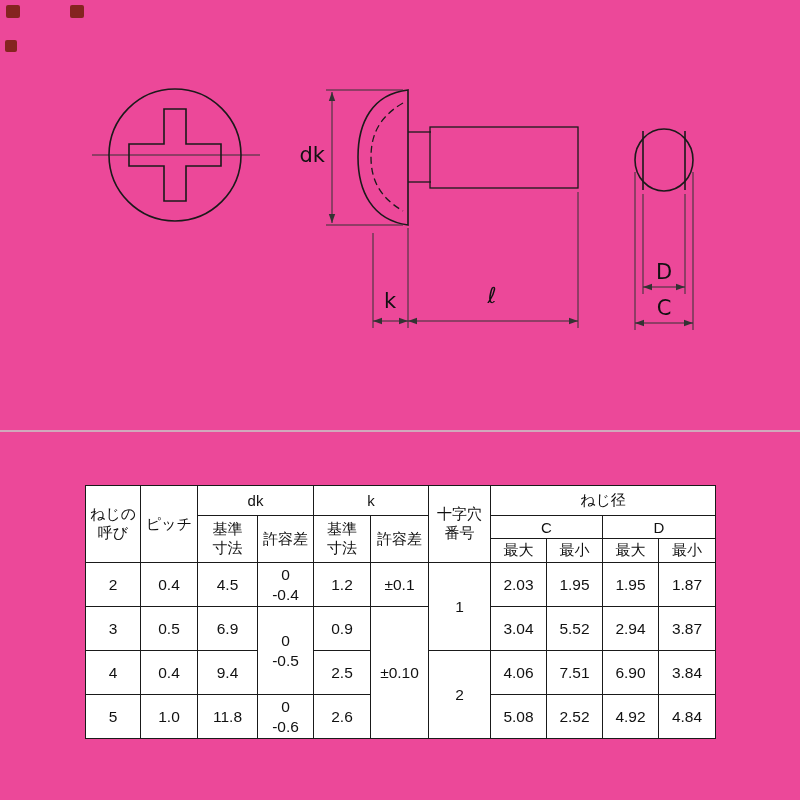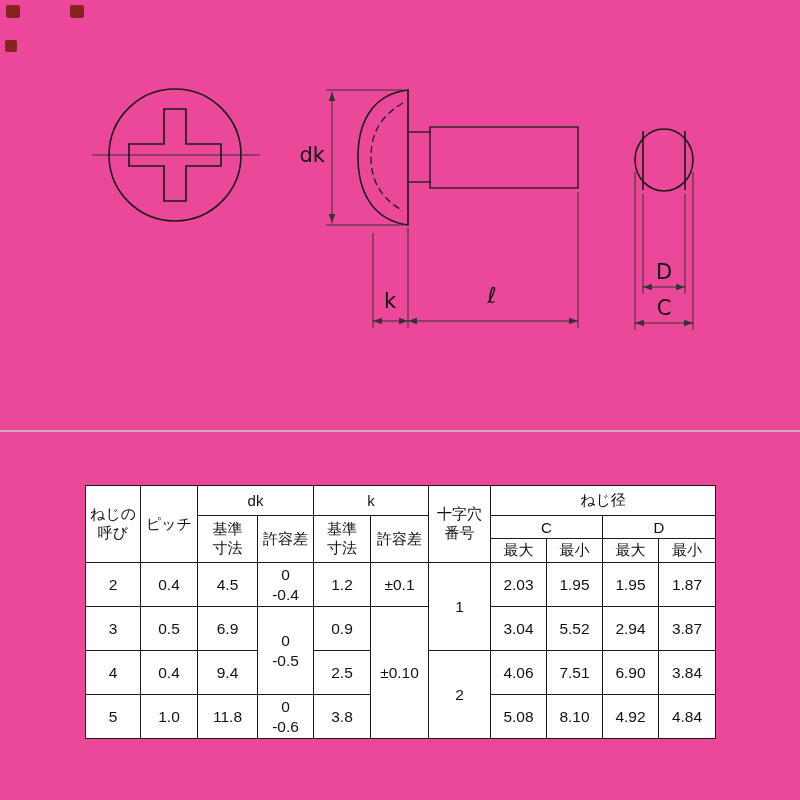--- a/index.html
+++ b/index.html
@@ -188,22 +188,22 @@
         <td>7.51</td>
         <td>6.90</td>
         <td>3.84</td>
       </tr>
       <tr>
         <td>5</td>
         <td>1.0</td>
         <td>11.8</td>
         <td class="pre">0
 -0.6</td>
-        <td>3.8</td>
+        <td>2.6</td>
         <td>5.08</td>
-        <td>8.10</td>
+        <td>2.52</td>
         <td>4.92</td>
         <td>4.84</td>
       </tr>
     </tbody>
   </table>
 
 </div>
 
 </body></html>

